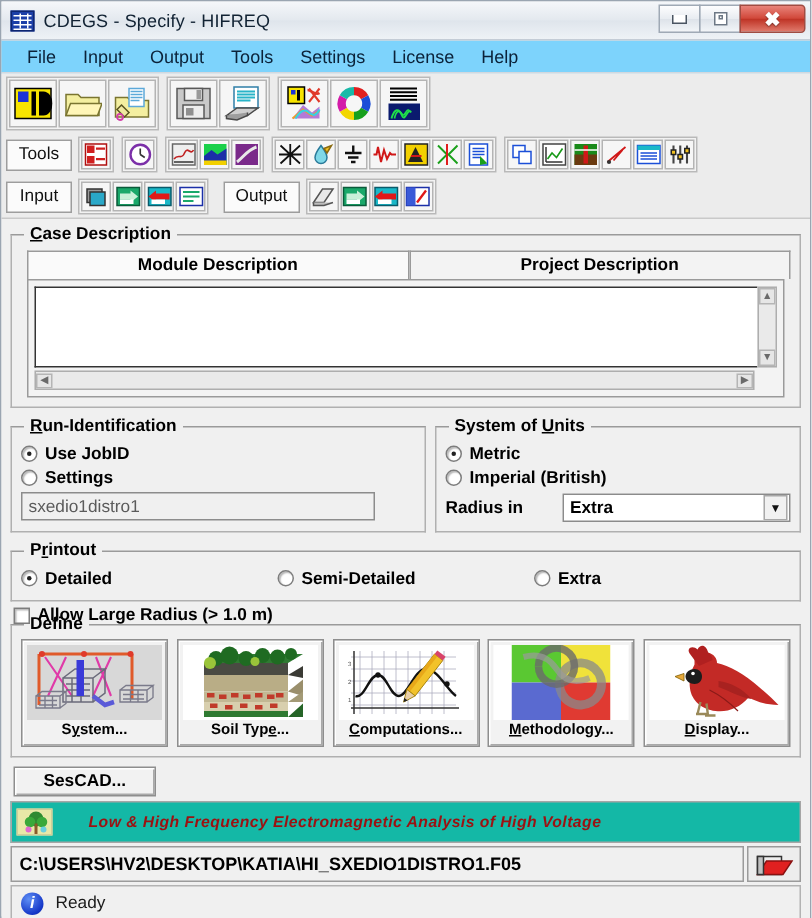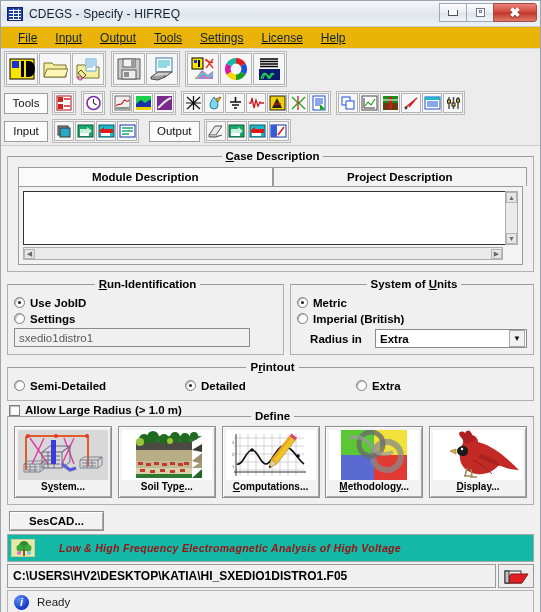--- a/index.html
+++ b/index.html
@@ -66,26 +66,25 @@
     border-radius: 0 3px 3px 0;
   }
   .gl-min { width:10px; height:6px; border:1px solid #4a5562; border-top:none; background:#fff; }
   .gl-max { width:9px; height:9px; border:1px solid #6d7885; background:#fff; }
   .gl-max i { display:block; width:3px; height:3px; border:1px solid #6d7885; margin:1px auto; }
   .gl-close { color:#fff; font-size:13px; font-weight:bold; line-height:1; text-shadow:0 1px 1px rgba(0,0,0,.45); }
 
   
   .menubar {
     height: 22px;
-    background: #eab308;
+    background: #7dd3fc;
     border-bottom: 1px solid #d3d8de;
     display: flex; align-items:center;
     padding-left: 8px;
     flex: none;
-    text-decoration: underline;
   }
   .menuitem {
     font-size: 12px; color:#0b2239;
     padding: 2px 9px;
     cursor: default;
   }
 
   
   .tbwrap { background:#ececec; border-bottom:1px solid #c9c9c9; flex:none; }
   .tbrow { display:flex; align-items:center; padding:2px 3px; gap:0; }
@@ -113,21 +112,20 @@
 
   
   .client { flex:1; background:#f0f0f0; padding:4px 6px 0 6px; position:relative; }
 
   fieldset.grp {
     border:1px solid #b0b0b0;
     border-top-color:#9a9a9a;
     margin:0 0 6px 0; padding:4px 6px 6px 6px;
     background:transparent;
     position:relative;
-    text-align:center;
   }
   fieldset.grp > legend {
     font-size:11.5px; font-weight:bold; color:#000;
     padding:0 4px; margin-left:2px;
   }
   .u { text-decoration: underline; }
 
   
   .tabsrow { display:flex; height:19px; margin:1px 0 0 4px; }
   .tab {
@@ -688,26 +686,26 @@
             <span class="caret">▼</span>
           </div>
         </div>
       </fieldset>
     </div>
 
     <fieldset class="grp" style="margin-bottom:2px;">
       <legend>P<span class="u">r</span>intout</legend>
       <div class="printout-row">
         <div class="radio-line">
+          <span class="radio on"></span>
+          <span>Detailed</span>
+        </div>
+        <div class="radio-line">
           <span class="radio"></span>
           <span>Semi-Detailed</span>
-        </div>
-        <div class="radio-line">
-          <span class="radio on"></span>
-          <span>Detailed</span>
         </div>
         <div class="radio-line">
           <span class="radio"></span>
           <span>Extra</span>
         </div>
       </div>
     </fieldset>
 
     <div class="chk-line">
       <span class="chkbox"></span>

